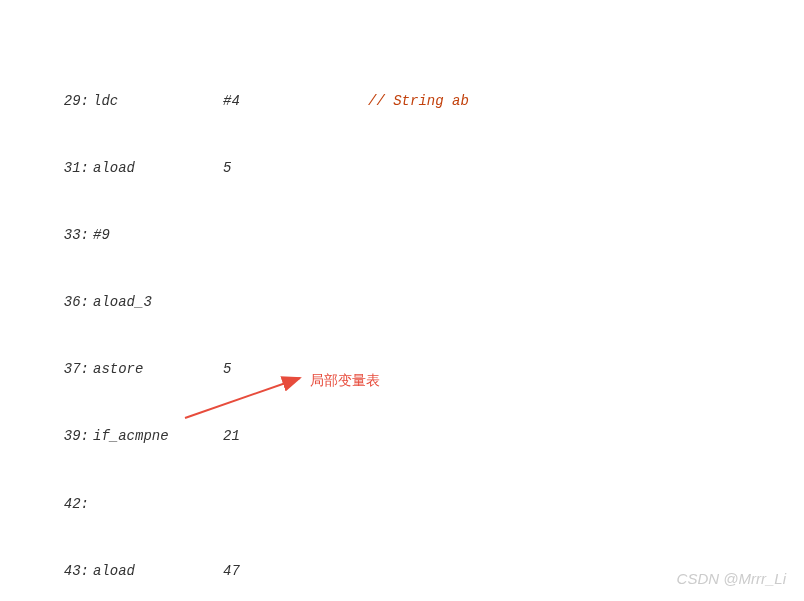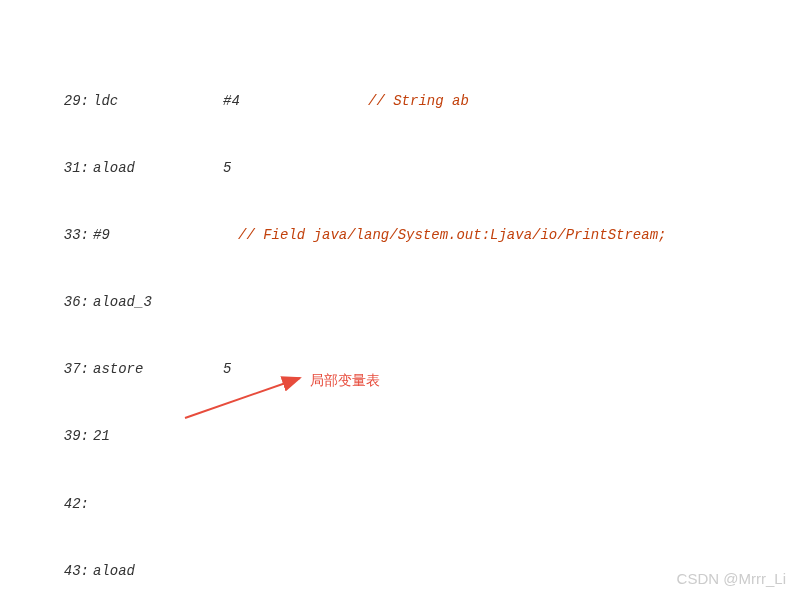--- a/index.html
+++ b/index.html
@@ -53,35 +53,36 @@
       top: 370px;
       pointer-events: none;
     }
     .watermark {
       position: absolute;
       right: 18px;
       bottom: 10px;
       color: #ccc;
       font-family: Arial, sans-serif;
       font-size: 15px;
+      font-style: italic;
     }
   </style>
 </head>
 <body>
 
 <div class="code-container">
   <div>
     <div class="bytecode-line"><span class="offset">29:</span> <span class="opcode">ldc</span><span class="operand">#4</span><span class="comment">// String ab</span></div>
     <div class="bytecode-line"><span class="offset">31:</span> <span class="opcode">aload</span><span class="operand">5</span><span class="comment"></span></div>
-    <div class="bytecode-line"><span class="offset">33:</span> <span class="operand">#9</span><span class="comment">// Field java/lang/System.out:Ljava/io/PrintStream;</span></div>
+    <div class="bytecode-line"><span class="offset">33:</span> <span class="operand">#9</span></div>
     <div class="bytecode-line"><span class="offset">36:</span> <span class="opcode">aload_3</span><span class="operand"></span><span class="comment"></span></div>
     <div class="bytecode-line"><span class="offset">37:</span> <span class="opcode">astore</span><span class="operand">5</span><span class="comment"></span></div>
-    <div class="bytecode-line"><span class="offset">39:</span> <span class="operand">21</span><span class="comment"></span></div>
+    <div class="bytecode-line"><span class="offset">39:</span> <span class="opcode">if_acmpne</span><span class="operand">21</span><span class="comment"></span></div>
     <div class="bytecode-line"><span class="offset">42:</span> <span class="operand"></span><span class="comment"></span></div>
-    <div class="bytecode-line"><span class="offset">43:</span> <span class="opcode">aload</span><span class="comment"></span></div>
+    <div class="bytecode-line"><span class="offset">43:</span> <span class="opcode">aload</span><span class="operand">47</span><span class="comment"></span></div>
     
     
     
   </div>
   
   
   
   
   
 </div>

